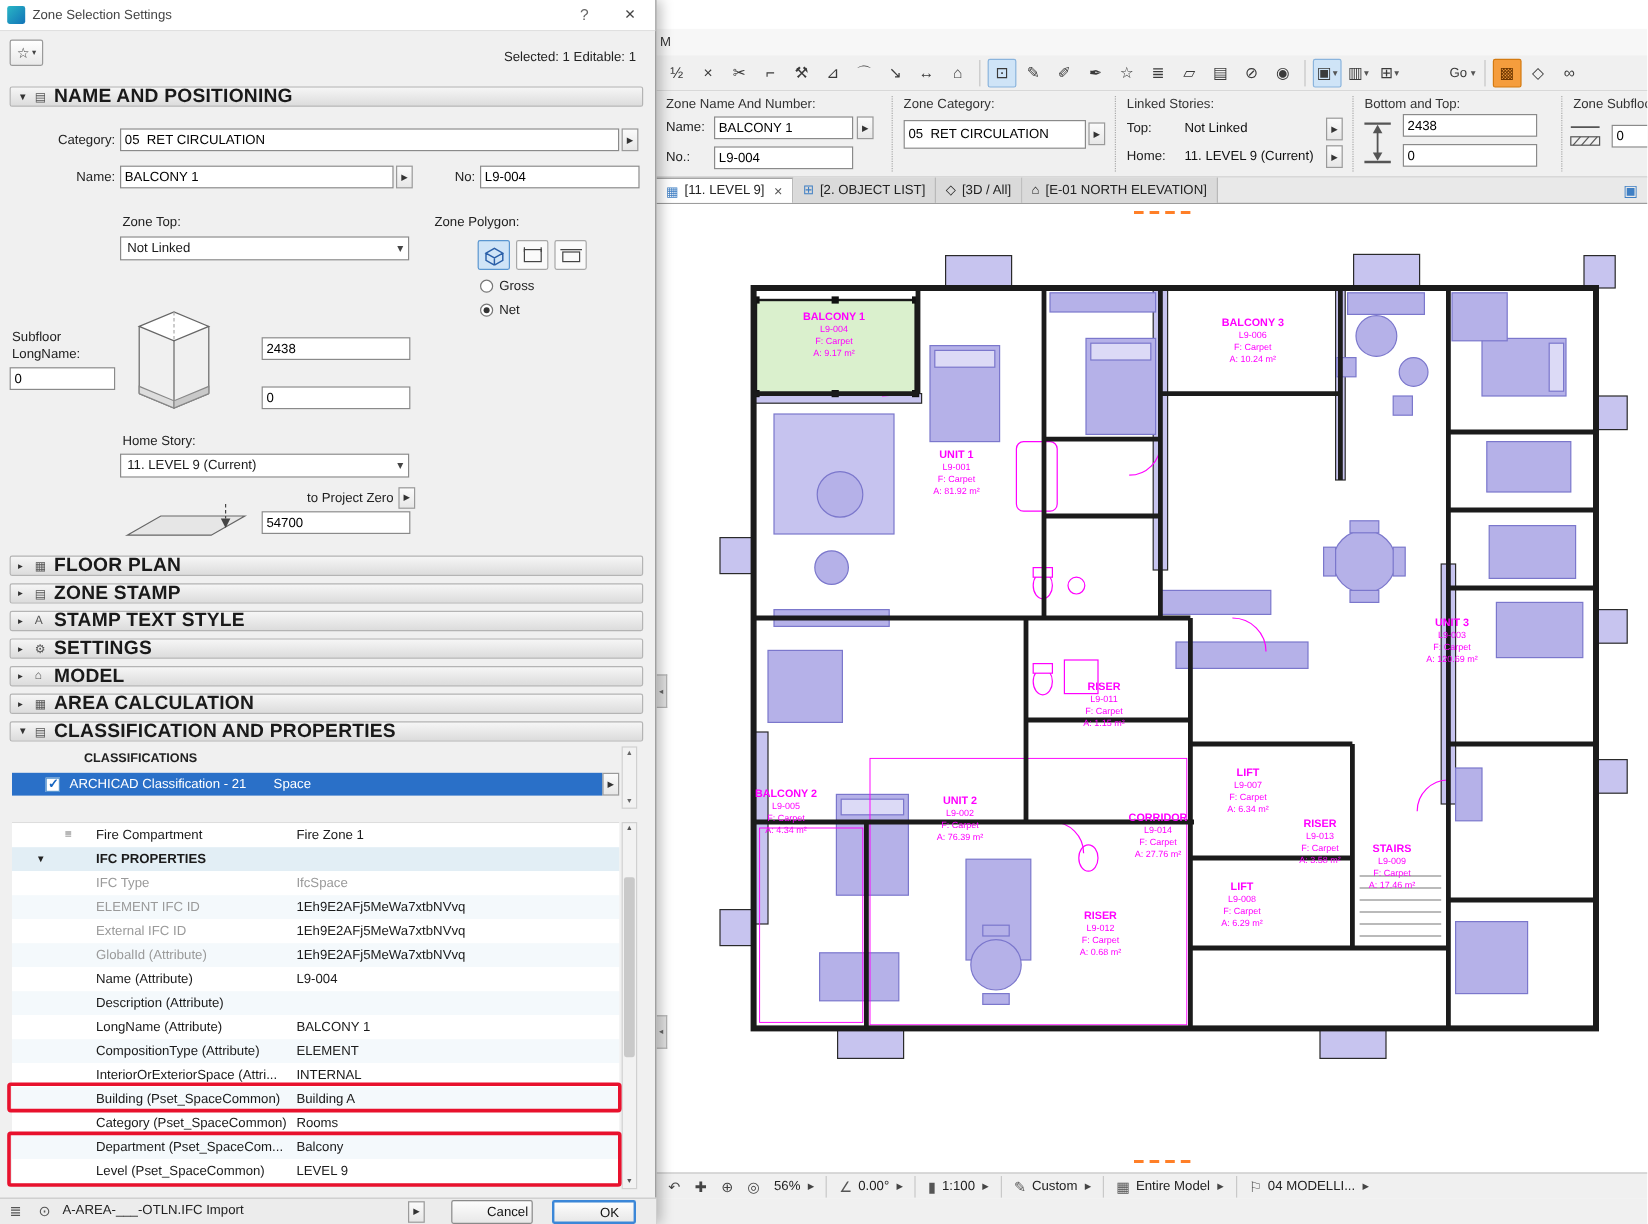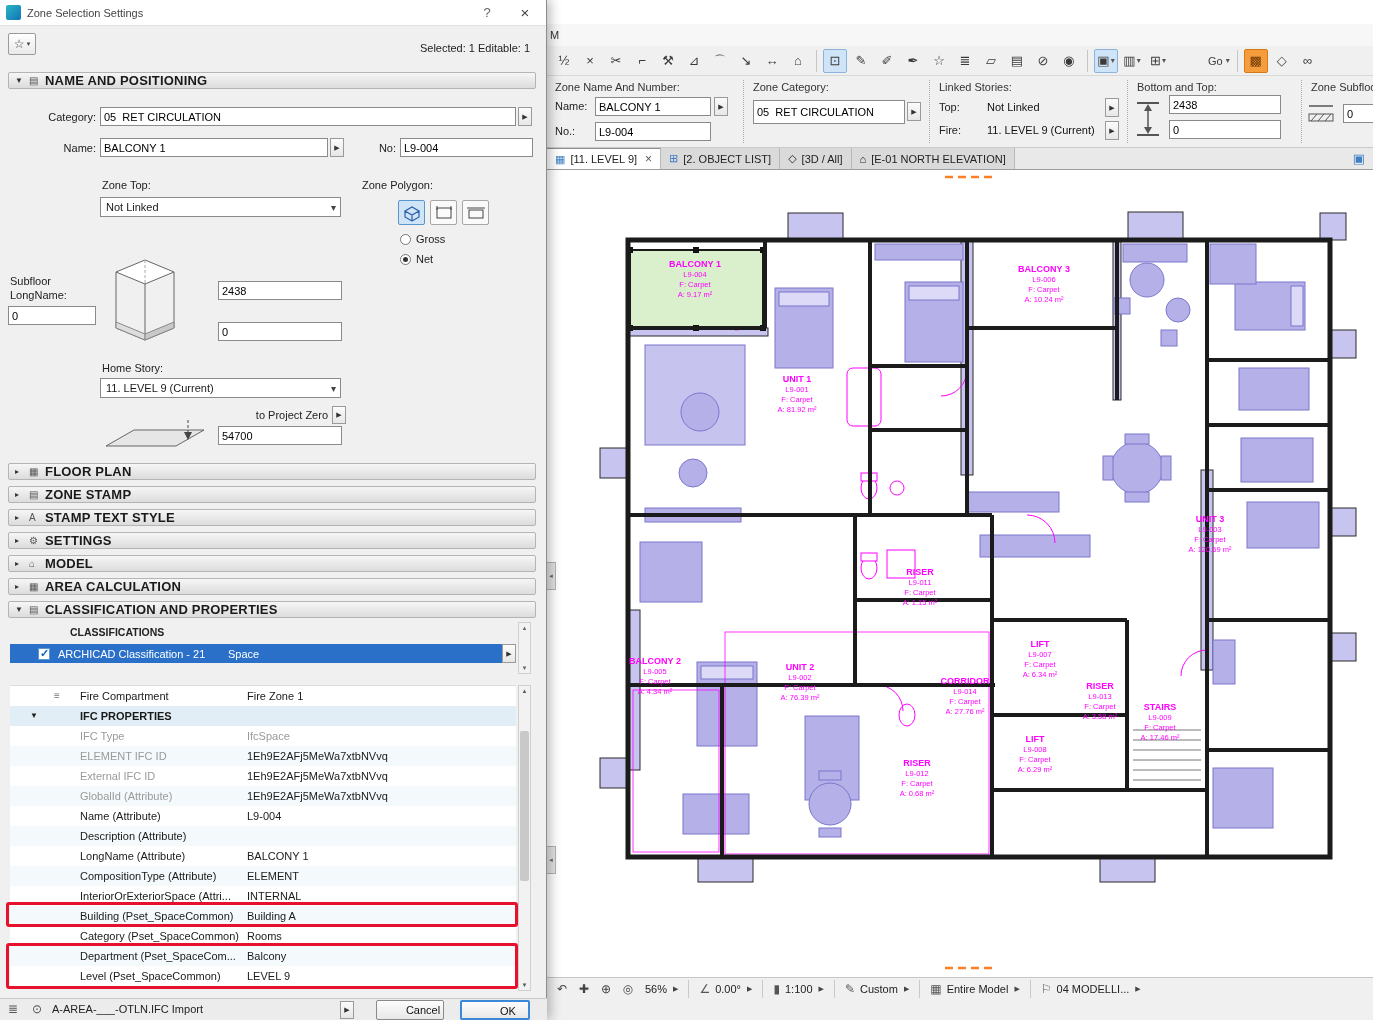--- a/index.html
+++ b/index.html
@@ -57,28 +57,28 @@
 #dlg-titlebar{position:absolute;left:0;top:0;width:100%;height:26px;background:#ffffff;border-bottom:1px solid #e0e0e0;display:flex;align-items:center;padding:0 6px;}
 #dlg-appicon{width:15px;height:15px;background:linear-gradient(135deg,#29b6c5,#1273b8);border-radius:2px;margin-right:6px;}
 #dlg-title{color:#444;}
 .cap-btn{width:30px;height:22px;display:flex;align-items:center;justify-content:center;color:#666;font-size:13px;}
 #dlg-close{margin-left:8px;color:#444;font-size:15px;}
 #fav-btn{position:absolute;left:8px;top:33px;width:28px;height:22px;border:1px solid #9a9a9a;background:linear-gradient(#fff,#e9e9e9);border-radius:2px;display:flex;align-items:center;justify-content:center;font-size:12px;color:#444;}
 #sel-info{position:absolute;right:16px;top:42px;color:#222;}
 .sect-bar{position:absolute;left:8px;width:528px;height:17px;background:linear-gradient(#f6f6f6,#dcdcdc);border:1px solid #b4b4b4;border-radius:2px;display:flex;align-items:center;padding-left:6px;color:#1a1a1a;}
 .sect-bar .arr{font-size:8px;width:14px;color:#333;}
 .sect-bar .sicon{font-size:10px;width:16px;color:#555;}
-.sect-bar .stext{font-weight:bold;font-size:13px;letter-spacing:.2px;}
+.sect-bar .stext{font-weight:bold;font-size:16px;letter-spacing:.2px;}
 .lbl{position:absolute;color:#222;}
 .lbl-r{text-align:right;}
 .select{position:absolute;border:1px solid #8a8a8a;background:#fff;height:20px;line-height:18px;padding:0 18px 0 5px;}
 .select::after{content:"▾";position:absolute;right:4px;top:1px;color:#444;font-size:10px;}
 .polybtn{position:absolute;width:27px;height:25px;border:1px solid #a7a7a7;background:#fafafa;border-radius:2px;display:flex;align-items:center;justify-content:center;}
 .polybtn.sel{background:#cfe4f7;border-color:#5a96d0;}
-.radio{position:absolute;display:flex;align-items:center;color:#222;}
+.radio{position:absolute;display:flex;color:#222;}
 .radio .rc{width:11px;height:11px;border:1px solid #777;border-radius:50%;background:#fff;margin-right:5px;position:relative;}
 .radio.on .rc::after{content:"";position:absolute;left:2px;top:2px;width:5px;height:5px;border-radius:50%;background:#333;}
 .mini-svg{position:absolute;}
 
 
 #cls-header{position:absolute;left:70px;top:626px;font-weight:bold;font-size:10.5px;color:#222;}
 #cls-row{position:absolute;left:10px;top:644px;width:492px;height:19px;background:#2a70c8;color:#fff;display:flex;align-items:center;}
 #cls-check{width:12px;height:12px;background:#fff;border:1px solid #5a96d0;margin:0 8px 0 28px;position:relative;}
 #cls-check::after{content:"✓";position:absolute;left:1px;top:-2px;color:#1565c0;font-size:11px;font-weight:bold;}
 #cls-name{width:170px;}
@@ -223,21 +223,21 @@
       <input class="tb-input abs" style="left: 8px; top: 24px; width: 152px; height: 24px;" value="05  RET CIRCULATION">
       <span class="flybtn" style="left:162px;top:26px;"></span>
     </div>
     <div class="ib-sep" style="left:382px;"></div>
 
     <div class="abs" style="left:384px;top:0;width:196px;height:72px;">
       <div class="ib-title">Linked Stories:</div>
       <div class="ib-label" style="left:8px;top:25px;">Top:</div>
       <span class="ddval" style="left:56px;top:25px;">Not Linked</span>
       <span class="flybtn" style="left:174px;top:22px;"></span>
-      <div class="ib-label" style="left:8px;top:48px;">Fire:</div>
+      <div class="ib-label" style="left:8px;top:48px;">Home:</div>
       <span class="ddval" style="left:56px;top:48px;">11. LEVEL 9 (Current)</span>
       <span class="flybtn" style="left:174px;top:45px;"></span>
     </div>
     <div class="ib-sep" style="left:580px;"></div>
 
     <div class="abs" style="left:582px;top:0;width:172px;height:72px;">
       <div class="ib-title">Bottom and Top:</div>
       <svg class="mini-svg" style="left:6px;top:22px;" width="26" height="42" viewBox="0 0 26 42">
         <line x1="2" y1="5" x2="24" y2="5" stroke="#555" stroke-width="2"></line>
         <line x1="2" y1="37" x2="24" y2="37" stroke="#555" stroke-width="2"></line>

